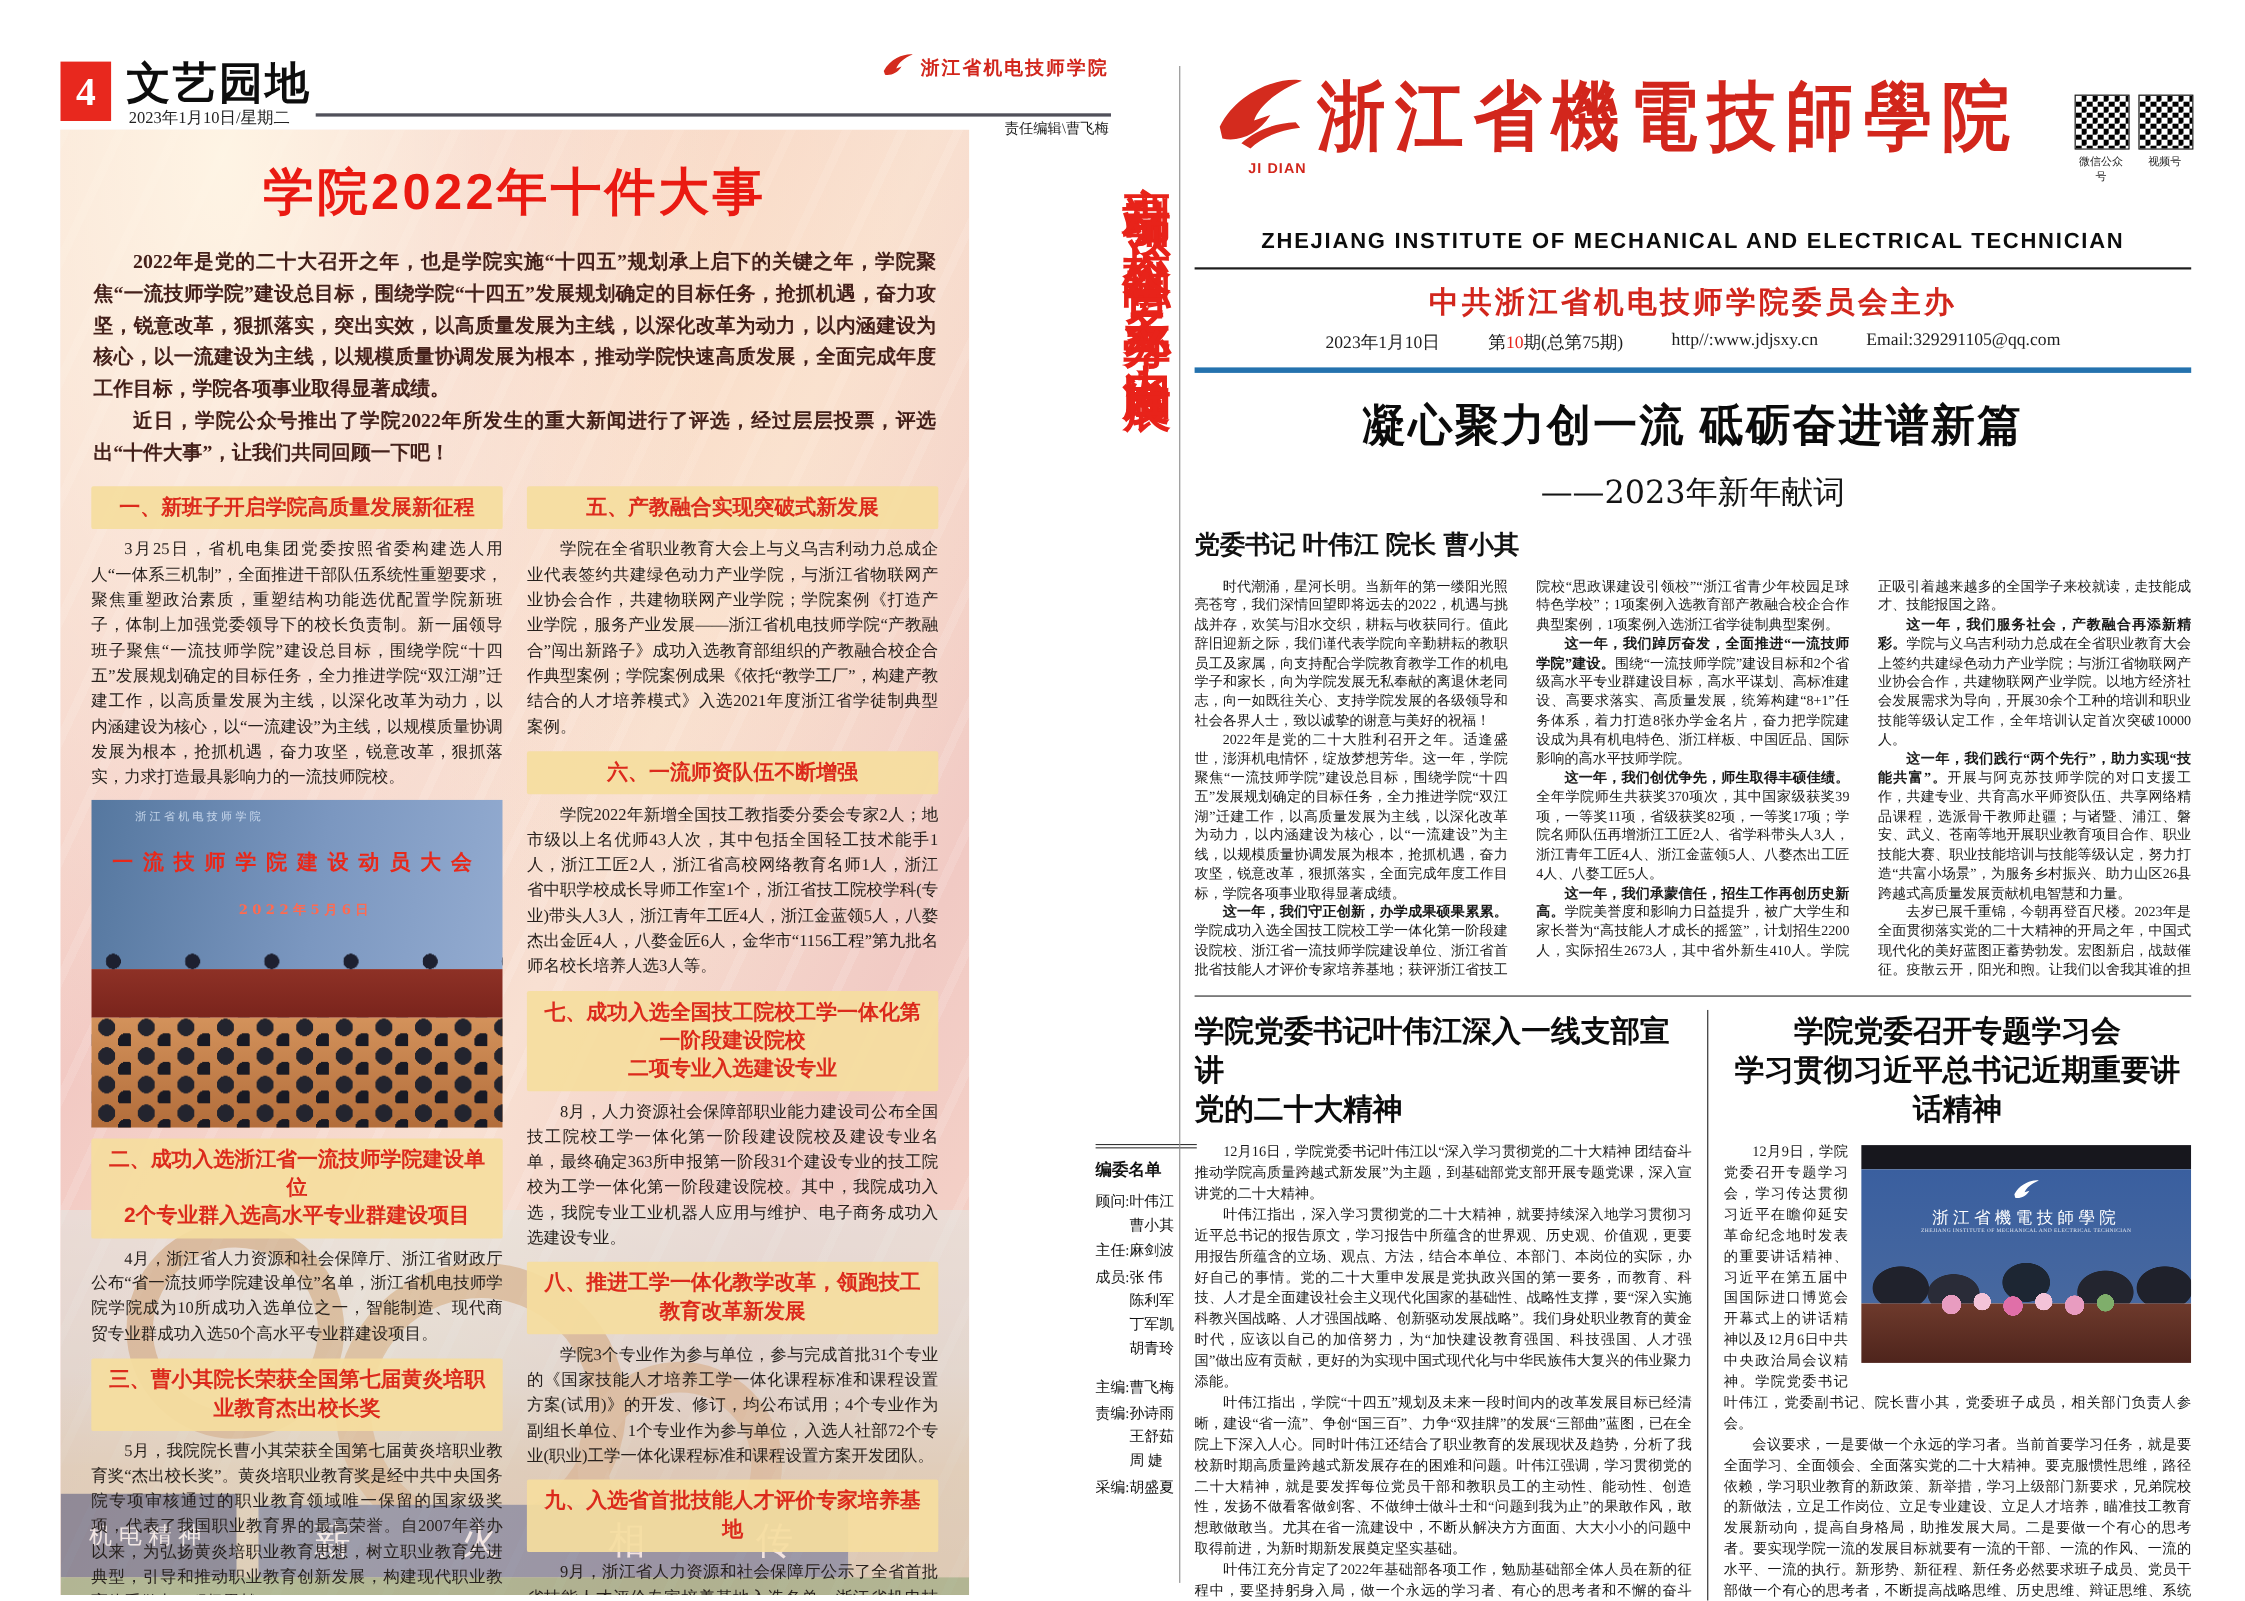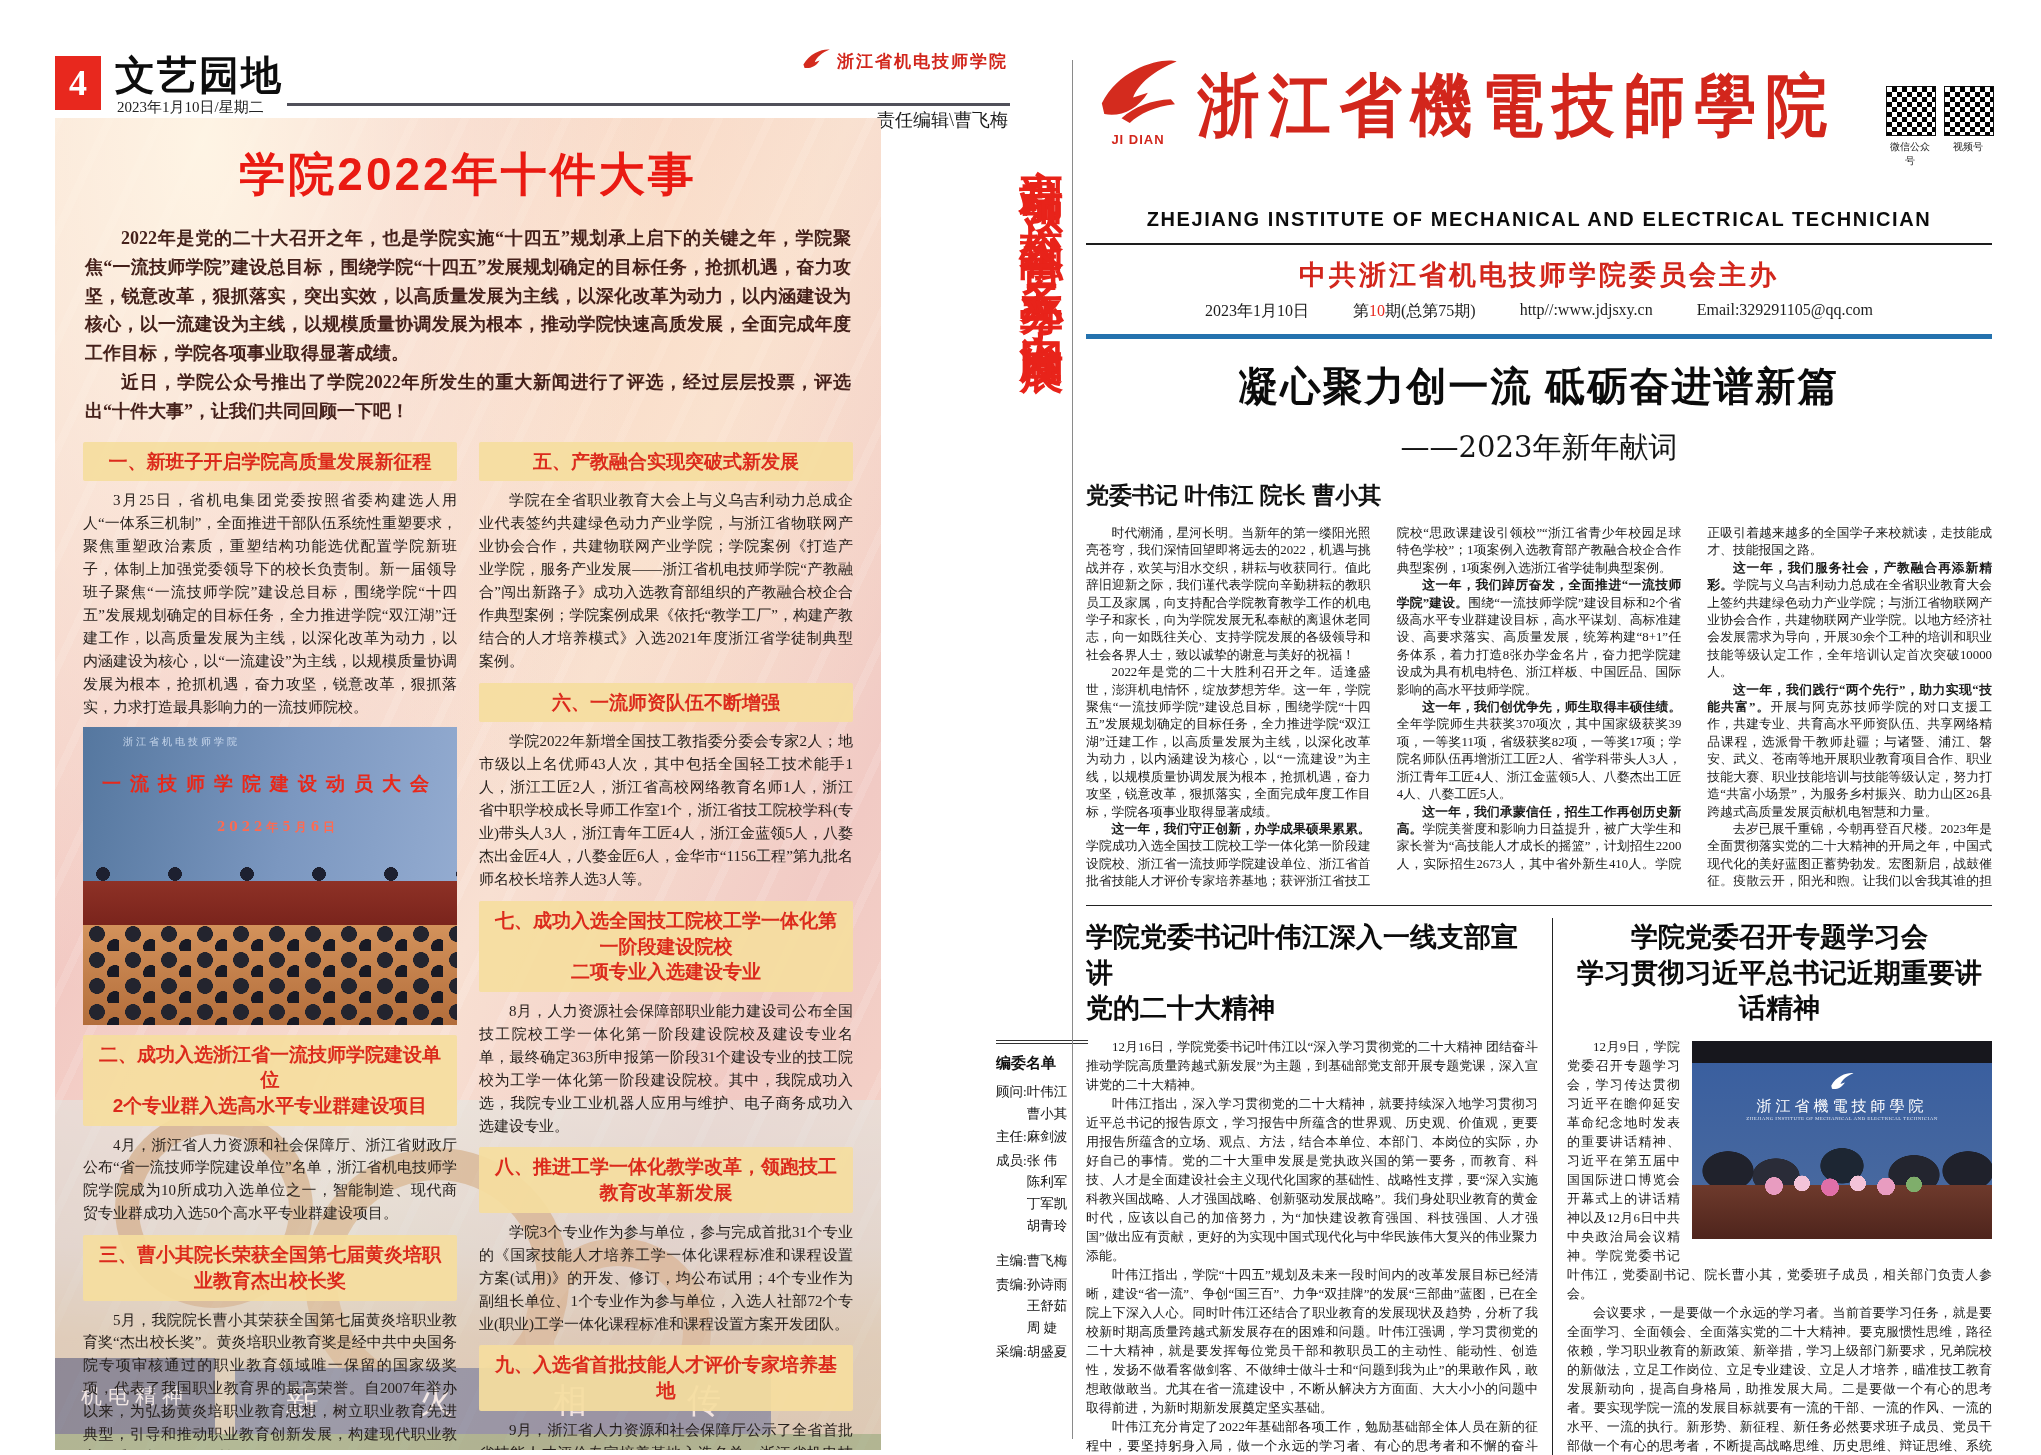--- a/index.html
+++ b/index.html
@@ -8,21 +8,21 @@
   
   .left-header{position:absolute;left:55px;top:56px;width:955px;height:64px;}
   .pageno{position:absolute;left:0;top:0;width:46px;height:54px;background:#e8281e;color:#fff;
           font:700 36px "Liberation Serif",serif;display:flex;align-items:center;justify-content:center;}
   .section-title{position:absolute;left:60px;top:-8px;font:900 40px "Liberation Sans",sans-serif;color:#0d0d0d;letter-spacing:2px;}
   .header-date{position:absolute;left:62px;top:42px;font-size:15px;color:#222;}
   .header-rule{position:absolute;left:232px;right:0;top:47px;height:3px;background:#50505a;}
   .mini-logo{position:absolute;right:2px;top:-10px;display:flex;align-items:center;gap:6px;}
   .mini-logo svg{width:30px;height:30px;}
   .mini-logo-text{font:700 17px "DejaVu Serif",serif;color:#d2261c;letter-spacing:2px;}
-  .editor-line{position:absolute;right:2px;top:52px;font-size:18px;color:#1a1a1a;margin-left:32px;}
+  .editor-line{position:absolute;right:2px;top:52px;font-size:13px;color:#1a1a1a;margin-left:32px;}
   
   .left-panel{position:absolute;left:55px;top:118px;width:826px;height:1332px;overflow:hidden;
     background:
       radial-gradient(ellipse at 18% 2%, rgba(255,246,230,.95), transparent 48%),
       radial-gradient(ellipse at 70% 10%, rgba(255,230,200,.5), transparent 40%),
       repeating-linear-gradient(115deg, rgba(255,255,255,.12) 0 8px, rgba(255,255,255,0) 8px 46px),
       linear-gradient(115deg,#f6d9cb 0%,#f2c9c3 28%,#f8e0d2 55%,#f1cac4 78%,#f6d6c9 100%);}
   .lp-title{margin-top:26px;text-align:center;font:900 46px "Liberation Sans",sans-serif;color:#ea1a12;letter-spacing:3px;position:relative;z-index:2;}
   .lp-intro{margin:18px 30px 6px;font-weight:700;font-size:18px;line-height:1.6;color:#44201a;text-align:justify;position:relative;z-index:2;}
   .lp-intro p{margin:0;text-indent:2em;}
@@ -70,21 +70,21 @@
   .cmt-title{font:700 15px "Liberation Sans",sans-serif;margin-bottom:8px;}
   .cmt-row{display:flex;margin-bottom:2px;}
   .cmt-row.gap{margin-top:14px;}
   .cmt-label{white-space:nowrap;}
   .cmt-names div{white-space:nowrap;}
   
   .vline{position:absolute;left:1072px;top:60px;bottom:16px;width:1px;background:#8a8a8a;}
   
   .right-page{position:absolute;left:1086px;top:50px;width:906px;}
   .mh-row{position:relative;height:156px;}
-  .mh-logo{position:absolute;left:2px;top:4px;width:100px;text-align:center;}
+  .mh-logo{position:absolute;left:2px;top:16px;width:100px;text-align:right;}
   .mh-logo svg{width:86px;height:74px;}
   .mh-logo-text{font:900 13px "Liberation Sans",sans-serif;color:#d2261c;letter-spacing:1px;}
   .mh-title{position:absolute;left:108px;right:152px;top:14px;text-align:center;
             font:700 62px "DejaVu Serif",serif;color:#d2261c;letter-spacing:9px;transform:scaleY(1.1);white-space:nowrap;}
   .qr-wrap{position:absolute;right:0;top:36px;display:flex;gap:10px;}
   .qr{width:48px;text-align:center;}
   .qr-box{width:48px;height:48px;border:1px solid #111;
           background:conic-gradient(#000 25%,#fff 0 50%,#000 0 75%,#fff 0) 0 0/10px 10px;}
   .qr-label{font-size:10px;margin-top:4px;color:#222;}
   .mh-eng{text-align:center;font:700 20px "Liberation Sans",sans-serif;letter-spacing:1.6px;color:#0d0d0d;margin-top:2px;}

